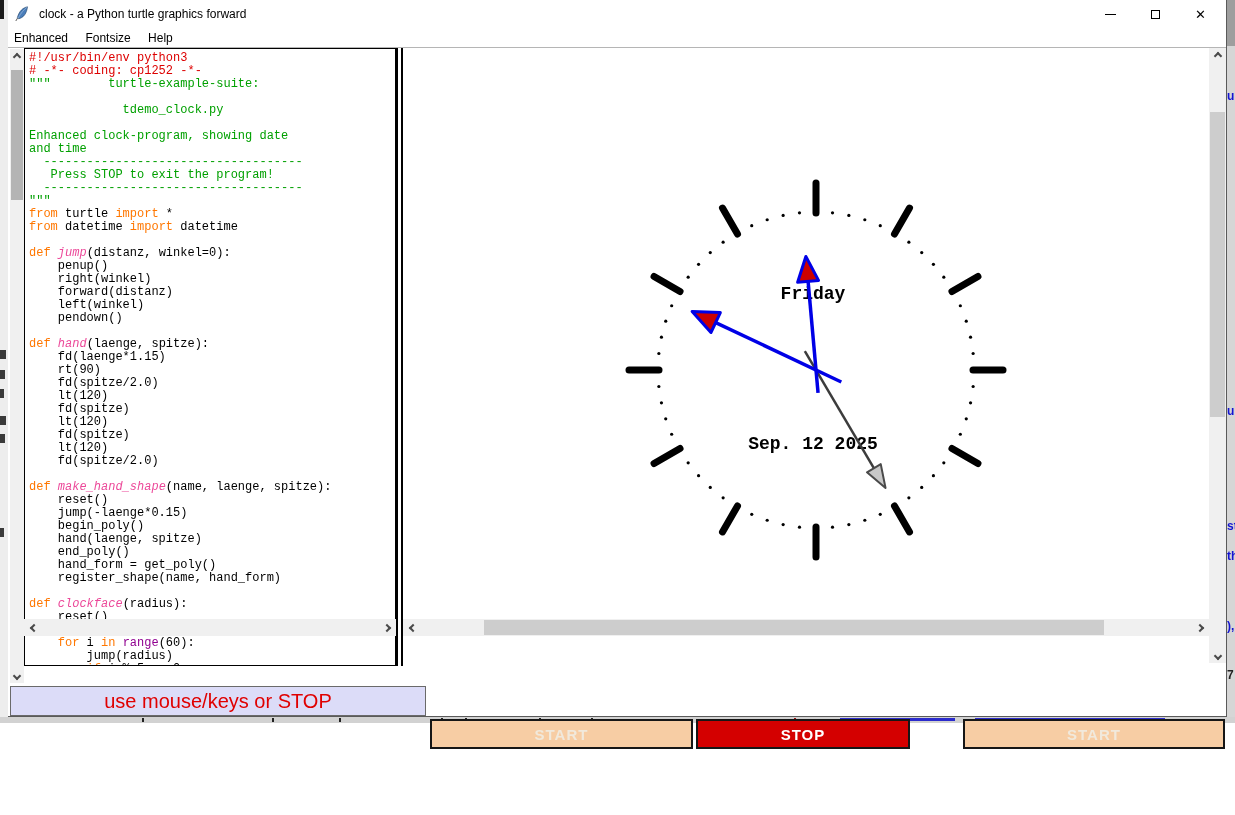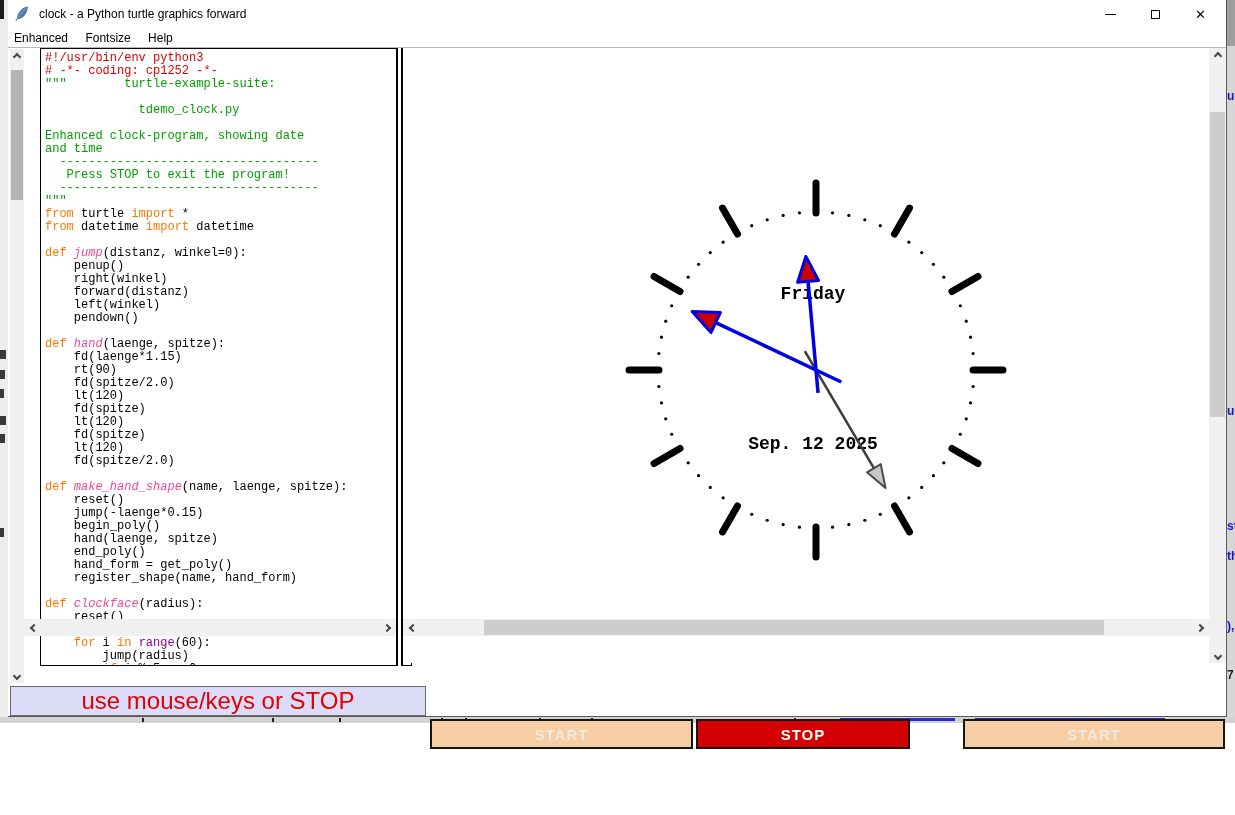--- a/index.html
+++ b/index.html
@@ -30,21 +30,21 @@
   .max-glyph { width:9px; height:9px; border:1px solid #000; }
   .close-glyph { font-size:13px; color:#000; font-weight:400; }
 
   .menubar { position:absolute; left:0; top:28px; width:100%; height:20px; background:#ffffff; border-bottom:1px solid #b5b5b5; font-size:12px; }
   .menu-item { display:inline-block; padding:3px 7px 0 7px; color:#000; }
   .menu-item:first-child { margin-left:-1px; }
 
   
   .left-vscroll { position:absolute; left:2px; top:49px; width:14px; height:634px; background:#f0f0f0; }
   .left-vscroll .thumb { position:absolute; left:1px; top:21px; width:12px; height:130px; background:#b4b4b4; }
-  .text-area { position:absolute; left:16px; top:48px; width:372px; height:618px; background:#ffffff; border:1px solid #000; overflow:hidden;margin-left:16px; }
+  .text-area { position:absolute; left:16px; top:48px; width:372px; height:618px; background:#ffffff; border:1px solid #000; overflow:hidden; }
   .code { padding:3px 0 0 4px; font-family:"Liberation Mono", monospace; font-size:12px; line-height:13px; white-space:pre; }
   .code-line { height:13px; }
   .tk-c { color:#dd0000; } .tk-s { color:#00a000; } .tk-k { color:#ff7700; }
   .tk-d { color:#ec4899;font-style:italic; } .tk-b { color:#900090; } .tk-p { color:#000000; }
   .left-hscroll { position:absolute; left:16px; top:619px; width:372px; height:17px; background:#f0f0f0; }
 
   .divider { position:absolute; left:388px; top:48px; width:7px; height:618px; background:#ffffff; border-left:2px solid #000; border-right:2px solid #000; }
 
   
   .canvas { position:absolute; left:395px; top:48px; width:806px; height:615px; background:#ffffff; overflow:hidden; }
@@ -56,21 +56,21 @@
   .chev { display:inline-block; width:6px; height:6px; border-right:2px solid #4a4a4a; border-bottom:2px solid #4a4a4a; }
   .chev.up   { transform:rotate(-135deg); }
   .chev.down { transform:rotate(45deg); }
   .chev.left { transform:rotate(135deg); }
   .chev.right{ transform:rotate(-45deg); }
   .sb-btn { position:absolute; width:100%; height:15px; display:flex; align-items:center; justify-content:center; }
   .sb-btn.h { width:15px; height:100%; }
   .sb-top { top:0; } .sb-bottom { bottom:0; } .sb-left { left:2px; } .sb-right { right:2px; }
 
   
-  .statusbar { position:absolute; left:2px; top:686px; width:416px; height:30px; background:#dcdcf8; border:1px solid #6a6a6a; display:flex; align-items:center; justify-content:center; font-size:24px; color:#e00000; }
+  .statusbar { position:absolute; left:2px; top:686px; width:416px; height:30px; background:#dcdcf8; border:1px solid #6a6a6a; display:flex; align-items:center; justify-content:center; font-size:20px; color:#e00000; }
   .abtn { position:absolute; top:686px; height:30px; border:2px solid #161616; font-size:15px; font-weight:bold; letter-spacing:1px; display:flex; align-items:center; justify-content:center;margin-top:33px; }
   .abtn.start { left:422px; width:263px; background:#f7cda4; color:#f1e9dc; }
   .abtn.stop  { left:688px; width:214px; background:#d40000; color:#ffffff; }
   .abtn.clear { left:955px; width:262px; background:#f7cda4; color:#f1e9dc; }
 </style>
 </head>
 <body>
 
 <div id="stage">
 

